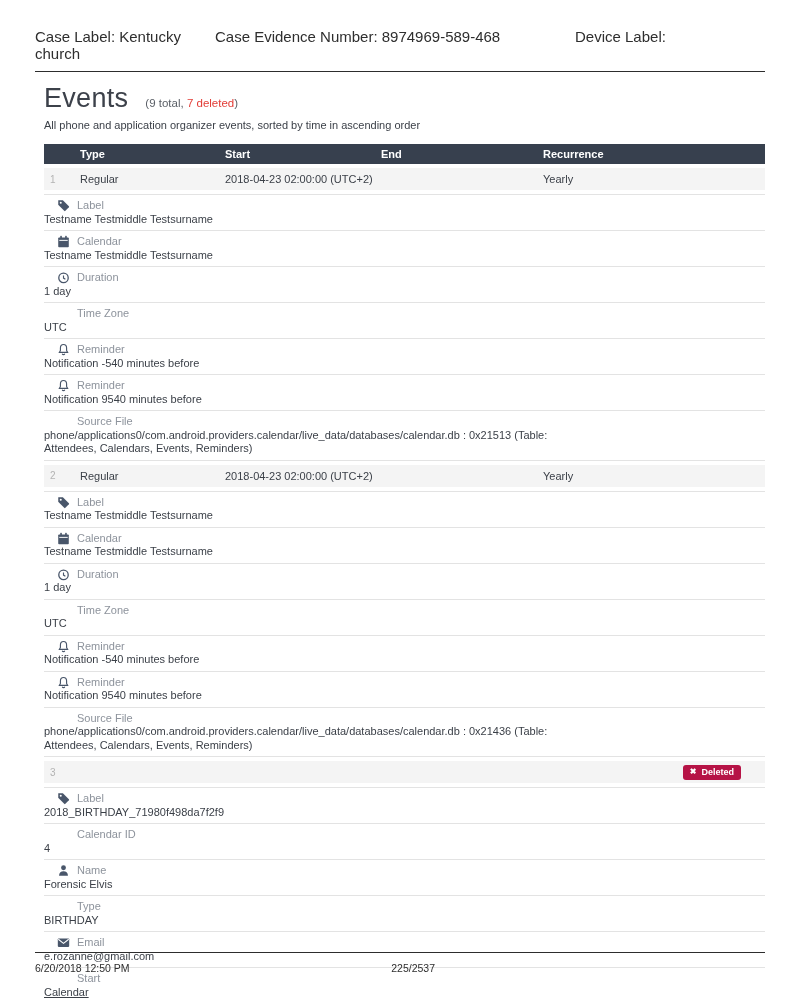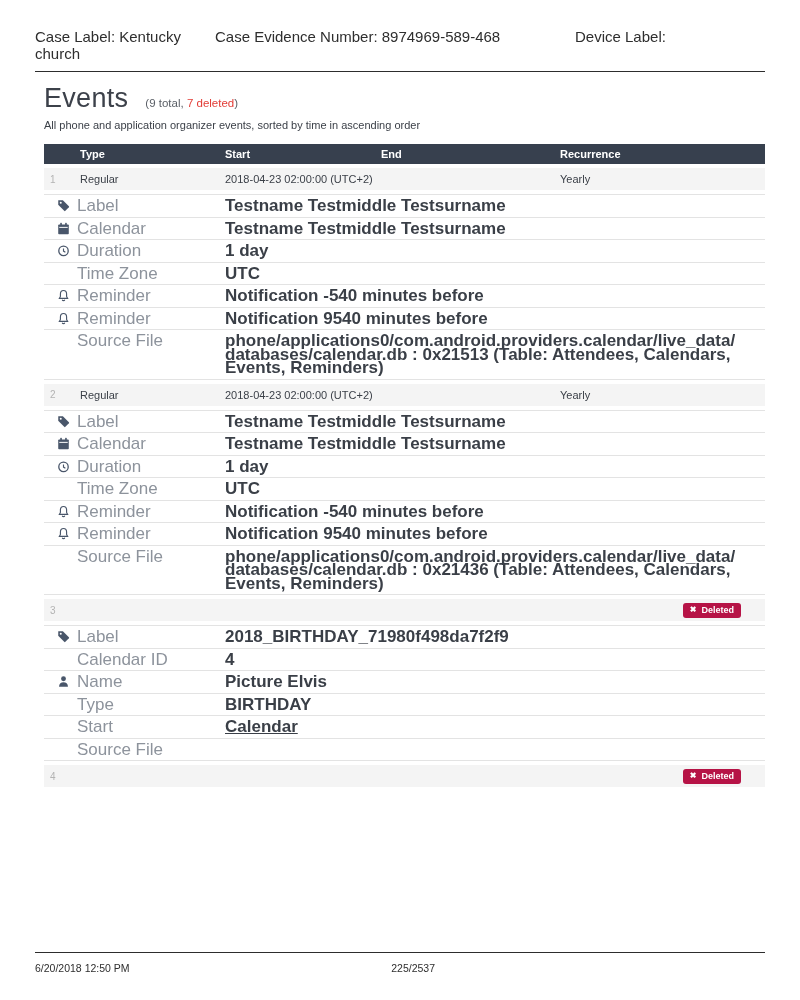--- a/index.html
+++ b/index.html
@@ -27,45 +27,45 @@
   .counts .del{color:#e23b35}
   .subtitle{font-size:11px;color:#3a3f47;margin:5px 0 13px}
   
   .thead{
     display:flex;align-items:center;background:#37404e;color:#fff;
     font-size:11px;font-weight:bold;height:20px;
   }
   .col-num{width:36px;padding-left:6px;box-sizing:border-box}
   .col-type{width:145px}
   .col-start{width:156px}
-  .col-end{width:179px}
+  .col-end{width:162px}
   .col-rec{flex:1}
   .erow-summary{
     display:flex;align-items:center;background:#f4f4f4;height:22px;
     font-size:11px;color:#3a3f47;margin:4px 0;
   }
   .erow-summary .col-num{color:#b3b3b3;font-size:10px}
   .badge{
     margin-left:auto;margin-right:24px;background:#b61346;color:#fff;
     font-size:9px;font-weight:bold;padding:2px 7px 3px;border-radius:3px;
     display:flex;align-items:center;gap:5px;line-height:10px;
   }
   .badge .x{font-size:8px}
   .details{border-top:1px solid #e3e3e3}
   .drow{
     display:flex;align-items:flex-start;border-bottom:1px solid #e3e3e3;
-    padding:4px 0;font-size:17px;line-height:13.5px;
+    padding:4px 0;font-size:11px;line-height:13.5px;flex-direction:column;
   }
   .dlabel{
     width:181px;box-sizing:border-box;padding-left:13px;color:#8d939c;
     display:flex;align-items:center;gap:7px;flex:none;
   }
   .dlabel.noicon{padding-left:33px}
   .dlabel svg{width:13px;height:13px;flex:none;display:block}
-  .dvalue{font-weight:bold;color:#3a3f47;max-width:516px;word-wrap:break-word}
+  .dvalue{font-weight:normal;color:#3a3f47;max-width:516px;word-wrap:break-word}
   a.dvalue{text-decoration:underline;color:#3a3f47}
   
   footer{
     position:absolute;left:35px;right:35px;top:952px;
     border-top:1px solid #2d2d2d;padding-top:9px;
     font-size:10.5px;color:#2e2e2e;display:flex;
   }
   .f-left{width:200px}
   .f-center{flex:1;text-align:center}
   .f-right{width:200px;text-align:right}
@@ -295,27 +295,36 @@
               </span>
               <span class="dvalue">4</span>
             </div>
             <div class="drow">
               <span class="dlabel">
                 <svg>
                   <use href="#sym-person"></use>
                 </svg>
                 <span>Name</span>
               </span>
-              <span class="dvalue">Picture Elvis</span>
+              <span class="dvalue">Forensic Elvis</span>
             </div>
             <div class="drow">
               <span class="dlabel noicon">
                 <span>Type</span>
               </span>
               <span class="dvalue">BIRTHDAY</span>
+            </div>
+            <div class="drow">
+              <span class="dlabel">
+                <svg>
+                  <use href="#sym-envelope"></use>
+                </svg>
+                <span>Email</span>
+              </span>
+              <span class="dvalue">e.rozanne@gmail.com</span>
             </div>
             <div class="drow">
               <span class="dlabel noicon">
                 <span>Start</span>
               </span>
               <a class="dvalue" href="#">Calendar</a>
             </div>
             <div class="drow">
               <span class="dlabel noicon">
                 <span>Source File</span>

